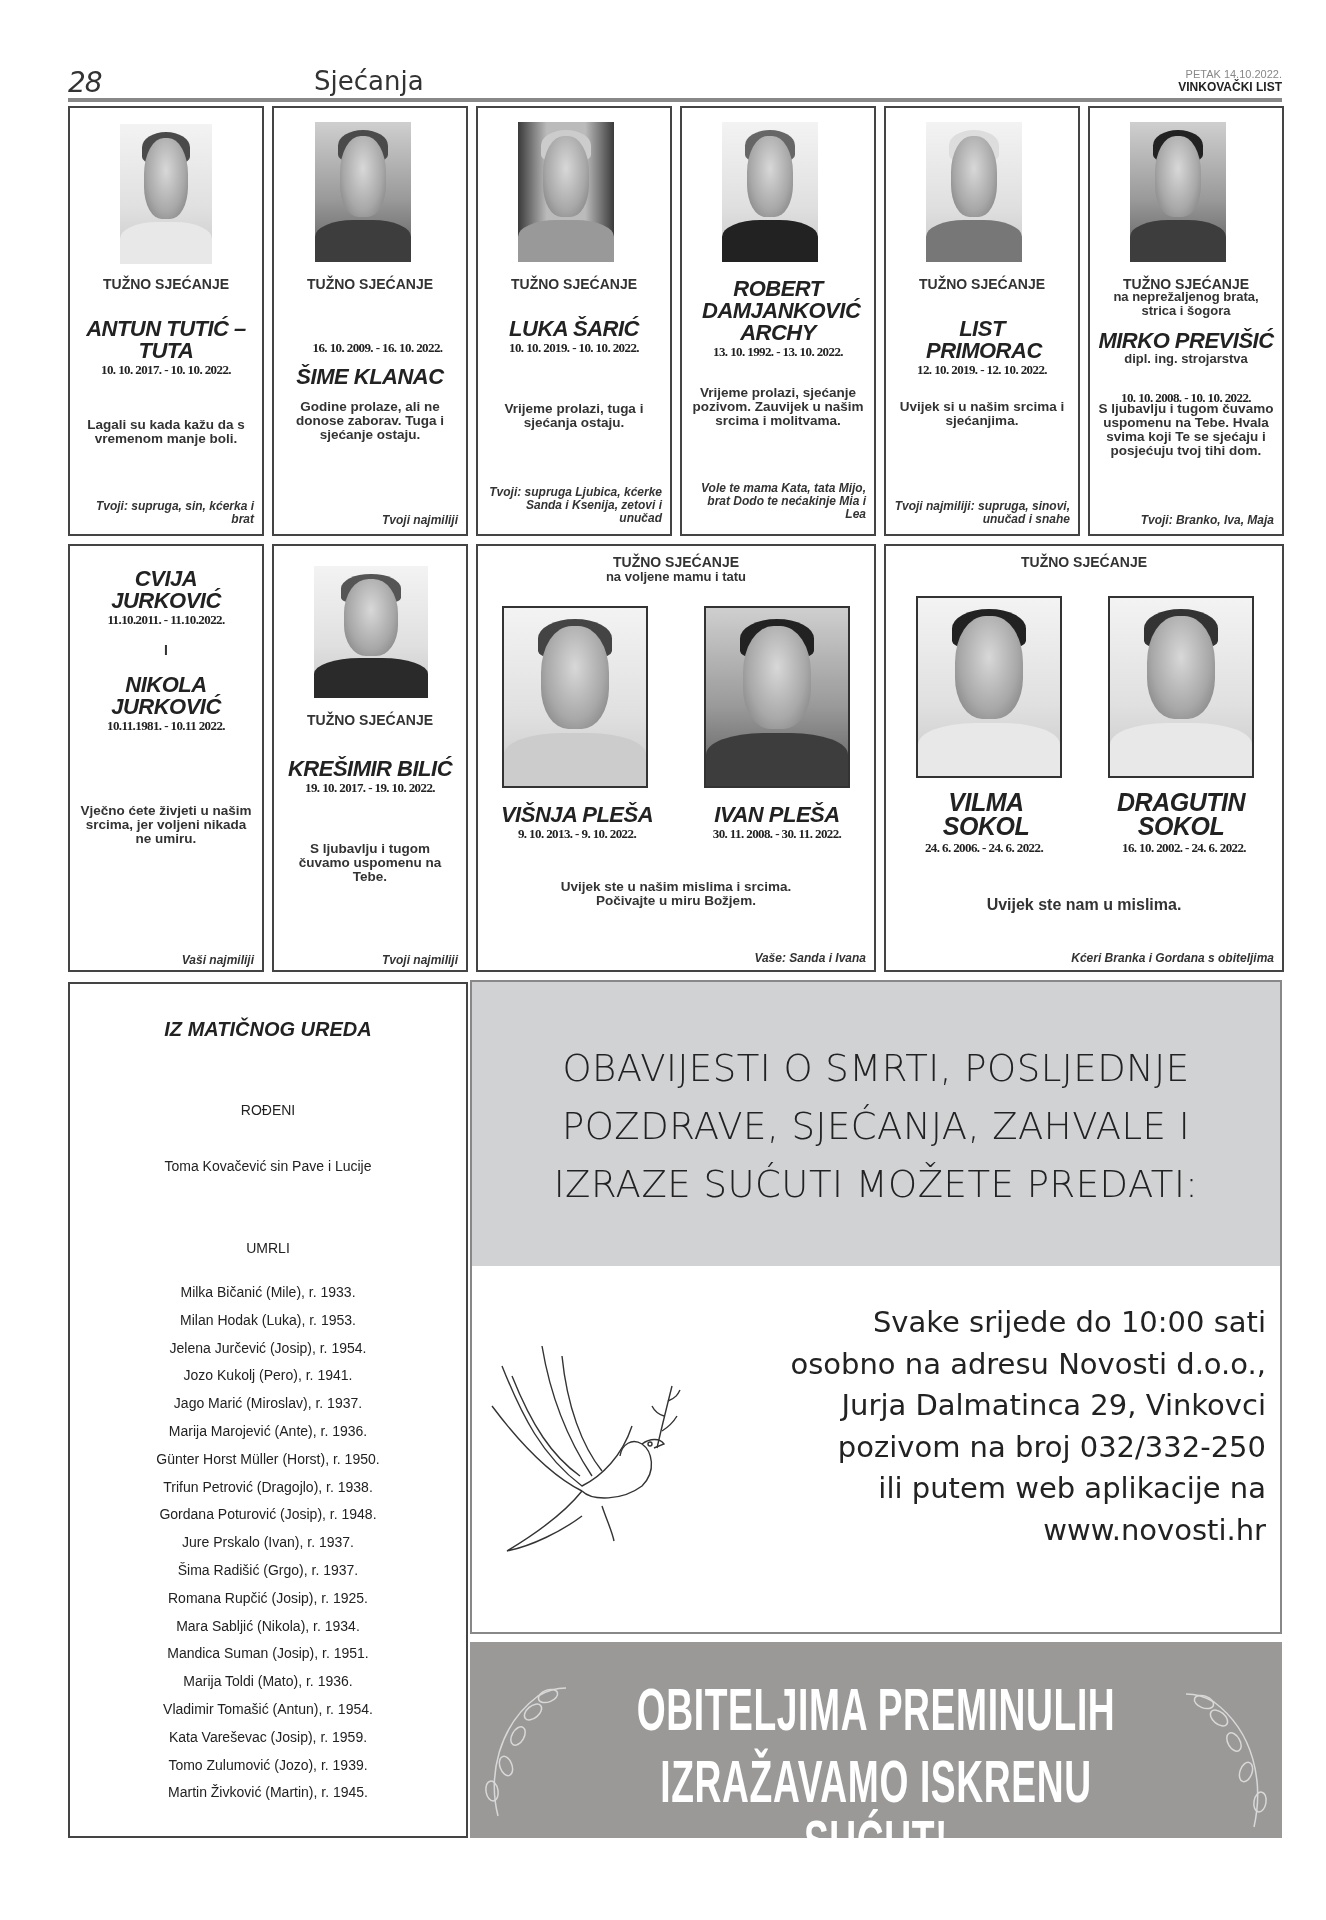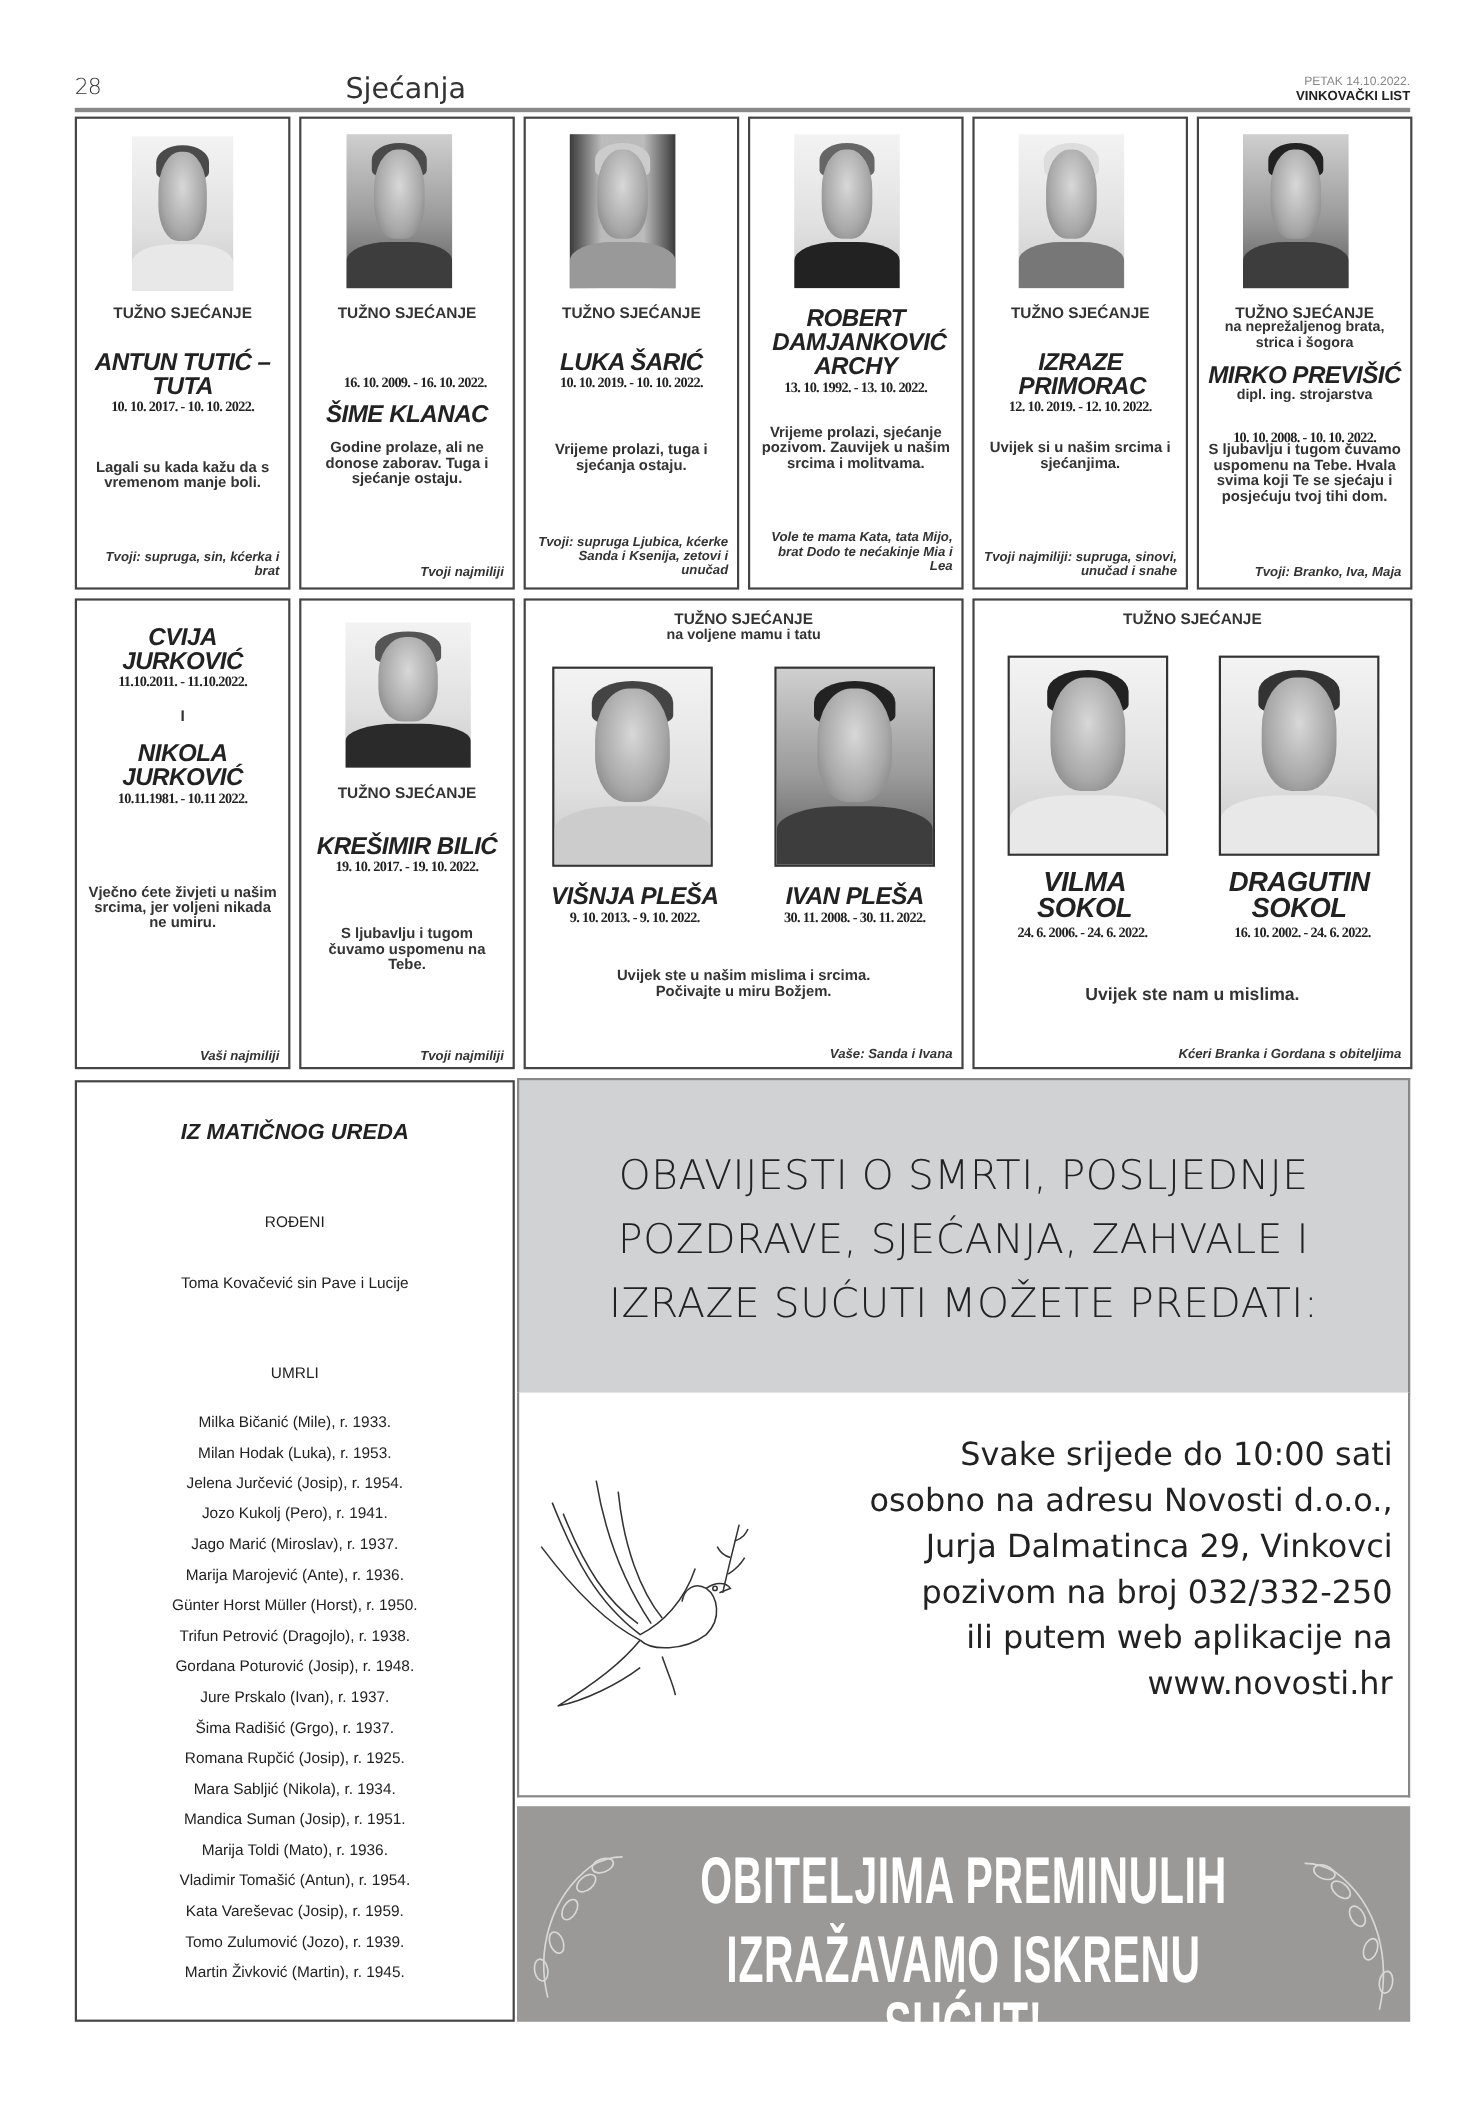--- a/index.html
+++ b/index.html
@@ -1,20 +1,20 @@
 <!DOCTYPE html>
 <html><head>
 <meta charset="utf-8">
 <style>
   * { box-sizing: border-box; margin: 0; padding: 0; }
   html, body { width: 1326px; height: 1920px; background: #fff; overflow: hidden; }
   body { font-family: "Liberation Sans", sans-serif; color: #2a2a2a; position: relative; }
 
   .header { position: absolute; left: 68px; top: 64px; width: 1214px; height: 38px; }
-  .page-num { position: absolute; left: 0; top: 2px; font-size: 20px; font-weight: 300; color: #333; font-family: "DejaVu Sans", sans-serif; letter-spacing: -1px; }
+  .page-num { position: absolute; left: 0; top: 2px; font-size: 28px; font-weight: 300; color: #333; font-family: "DejaVu Sans", sans-serif; letter-spacing: -1px; font-style: italic; }
   .section-title { position: absolute; left: 246px; top: 2px; font-size: 26px; color: #333; font-family: "DejaVu Sans", sans-serif; }
   .hdr-right { position: absolute; right: 0; top: 4px; text-align: right; font-size: 11px; line-height: 13px; }
   .hdr-date { color: #888; }
   .hdr-paper { color: #222; font-weight: bold; font-size: 12px; }
   .hdr-rule { position: absolute; left: 0; right: 0; top: 34px; height: 4px; background: #888; }
 
   .card { position: absolute; border: 2px solid #444; background: #fff; text-align: center; }
   .photo { position: absolute; background: linear-gradient(180deg, #cfcfcf 0%, #9a9a9a 55%, #5a5a5a 100%); overflow: hidden; }
   .photo .head { position: absolute; left: 26%; top: 10%; width: 48%; height: 58%; border-radius: 45% 45% 40% 40%; background: radial-gradient(ellipse at 50% 40%, #d8d8d8 0%, #a8a8a8 60%, #777 100%); }
   .photo .hair { position: absolute; left: 24%; top: 6%; width: 52%; height: 22%; border-radius: 50% 50% 20% 20%; background: #4a4a4a; }
@@ -110,21 +110,21 @@
   <div class="sign" style="top:374px;">Vole te mama Kata, tata Mijo, brat Dodo te nećakinje Mia i Lea</div>
 </div>
 
 <div class="card" style="left:884px;top:106px;width:196px;height:430px;">
   <div class="photo light" style="left:40px;top:14px;width:96px;height:140px;">
       <div class="hair" style="background:#ddd"></div>
       <div class="head"></div>
       <div class="body" style="background:#777"></div>
     </div>
   <div class="lbl-tuzno" style="top:168px;">TUŽNO SJEĆANJE</div>
-  <div class="name" style="top:210px;left:40px;right:40px;">IZRAZE PRIMORAC</div>
+  <div class="name" style="top:210px;left:40px;right:40px;">LIST PRIMORAC</div>
   <div class="dates" style="top:254px;">12. 10. 2019. - 12. 10. 2022.</div>
   <div class="msg" style="top:292px;">Uvijek si u našim srcima i sjećanjima.</div>
   <div class="sign" style="top:392px;">Tvoji najmiliji: supruga, sinovi, unučad i snahe</div>
 </div>
 
 <div class="card" style="left:1088px;top:106px;width:196px;height:430px;">
   <div class="photo" style="left:40px;top:14px;width:96px;height:140px;">
       <div class="hair" style="background:#222"></div>
       <div class="head"></div>
       <div class="body"></div>

